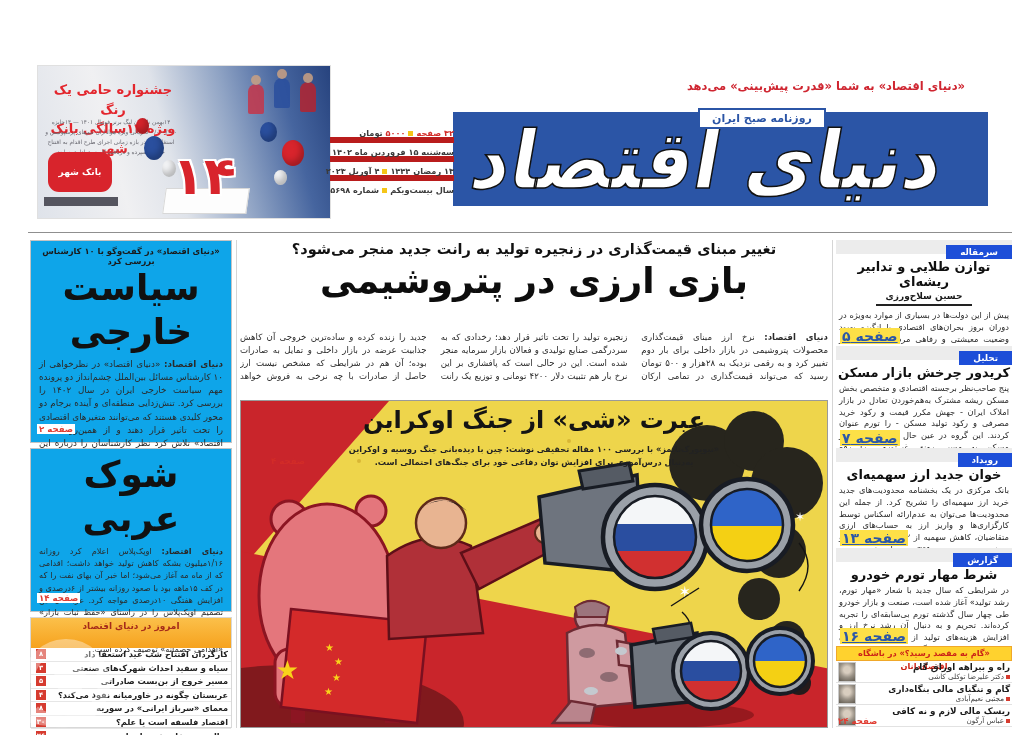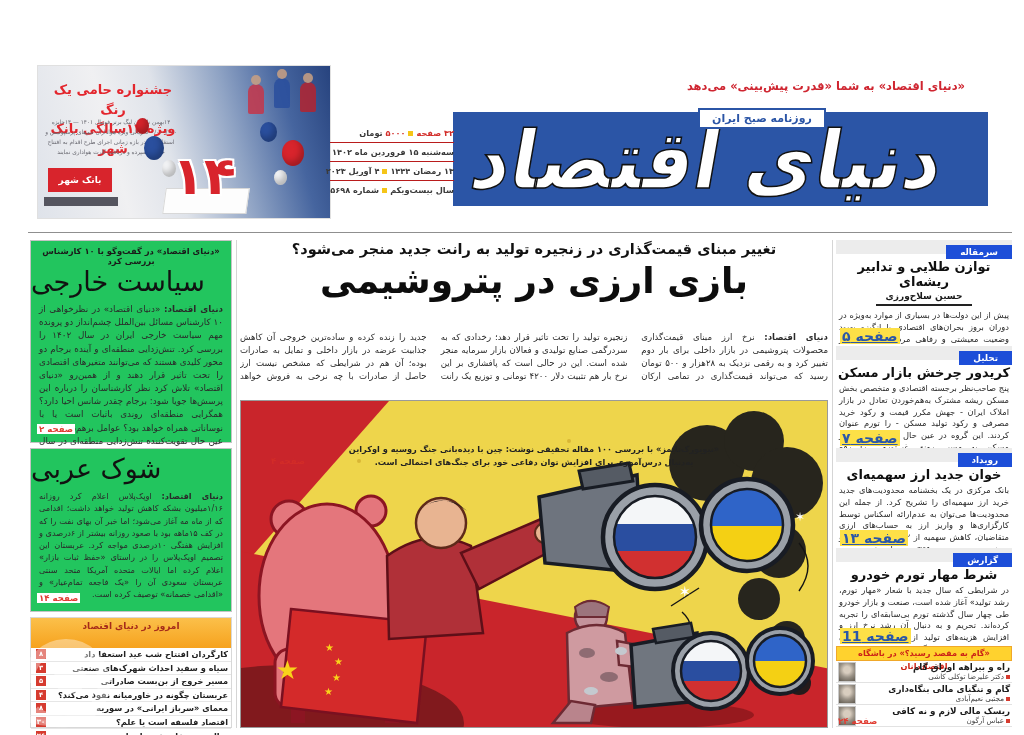--- a/index.html
+++ b/index.html
@@ -17,46 +17,46 @@
   .ad-headline { position:absolute; right:150px; left:8px; top:14px; text-align:center;
         color:#e3262d; font-weight:bold; font-size:13px; line-height:1.5; }
   .ad-body { position:absolute; right:152px; left:6px; top:52px; text-align:center;
         color:#6a6a72; font-size:5.8px; line-height:1.7; }
   .ad-big { position:absolute; left:120px; bottom:12px; width:92px; text-align:center;
         font-size:52px; font-weight:bold; color:#d8242c;
         text-shadow:2px 2px 0 #fff, -2px 2px 0 #fff, 2px -2px 0 #fff, -2px -2px 0 #fff; }
   .ad-gift { position:absolute; left:126px; bottom:4px; width:84px; height:26px; background:#fdfdfd;
         border:1px solid #d8d8d8; transform:skewX(-8deg); }
   .balloon { position:absolute; border-radius:50%; box-shadow:inset -3px -4px 6px rgba(0,0,0,.25); }
-  .bank-logo { position:absolute; left:10px; bottom:26px; width:64px; height:24px; background:#d8242c;
-        border-radius:0; color:#fff; font-size:9px; font-weight:bold; display:flex;
+  .bank-logo { position:absolute; left:10px; bottom:26px; width:64px; height:40px; background:#d8242c;
+        border-radius:11px; color:#fff; font-size:9px; font-weight:bold; display:flex;
         align-items:center; justify-content:center; }
   .bank-strip { position:absolute; left:6px; bottom:12px; width:74px; height:9px; background:#55555f; }
   .player { position:absolute; width:16px; height:30px; border-radius:8px 8px 2px 2px; opacity:.85; }
   .player::before { content:""; position:absolute; top:-9px; left:3px; width:10px; height:10px;
         border-radius:50%; background:#caa183; }
 
   
   .slogan { top:79px; right:59px; font-size:11.5px; font-weight:bold; color:#cf2530; }
   .logo-svg { left:453px; top:84px; }
   .badge { left:698px; top:108px; background:#fff; border:2px solid #2b55a6; color:#2b55a6;
         font-size:11px; font-weight:bold; padding:2px 12px; z-index:5; }
   .dates { left:330px; top:124px; width:124px; font-size:8.2px; font-weight:bold; color:#3a3a3a; }
-  .dates .row { height:19px; line-height:19px; border-bottom:1px solid #b91c1c; text-align:right; white-space:nowrap; }
+  .dates .row { height:19px; line-height:19px; border-bottom:6px solid #b91c1c; text-align:right; white-space:nowrap; }
   .dates .row:last-child { border-bottom:none; }
   .red { color:#d22c28; }
   .ysq { display:inline-block; width:5px; height:5px; background:#f5c518; margin:0 3px; }
 
   .main-rule { left:28px; top:232px; width:984px; height:1px; background:#8f8f8f; }
   .vline { width:1px; background:#d5d5d5; top:240px; height:488px; }
 
   
-  .box { border:1px solid #c4c4c4; background:#22c55e; }
+  .box { border:1px solid #c4c4c4; background:#0ea5e9; }
   .kicker-sm { font-size:8.4px; font-weight:bold; text-align:center; padding-top:5px; }
-  .big-title { font-size:27px; font-weight:normal; text-align:left; line-height:1.22; color:#111; letter-spacing:-.5px; }
+  .big-title { font-size:36px; font-weight:bold; text-align:center; line-height:1.22; color:#111; letter-spacing:-.5px; }
   .body-sm { font-size:8.8px; line-height:1.5; text-align:justify; color:#2a2a2a; padding:4px 8px; }
   .plink-red  { position:absolute; left:6px; bottom:8px; font-size:8.6px; font-weight:bold; color:#e03c31; background:#fff; padding:0 2px; }
   .plink-blue { position:absolute; left:4px; bottom:2px; font-size:14px; font-weight:bold; color:#2b57a8; background:#fde047; padding:0 2px;text-decoration:underline; }
 
   
   .today { left:30px; top:617px; width:202px; height:111px; border:1px solid #d8d8d8; }
   .today-header { height:30px; background:linear-gradient(#fbc04a,#f6a21e); color:#a62b1a;
         font-size:9px; font-weight:bold; text-align:center; line-height:16px; }
   .today-row { display:flex; align-items:center; justify-content:space-between; height:13.5px;
         border-bottom:1px solid #e6e6e6; padding:0 3px; }
@@ -331,20 +331,21 @@
             <circle cx="541" cy="260" r="26"></circle>
           </clipPath>
         <g clip-path="url(#ua2)">
           <rect x="512" y="233" width="60" height="27" fill="#2f64c8"></rect>
           <rect x="512" y="260" width="60" height="27" fill="#f4d014"></rect>
         </g>
         <circle cx="541" cy="260" r="26" fill="none" stroke="#181c24" stroke-width="2.5"></circle>
       </g>
     </g>
   </svg>
+  <div class="cartoon-title">عبرت «شی» از جنگ اوکراین</div>
   <div class="cartoon-sub">«نیویورک‌تایمز» با بررسی ۱۰۰ مقاله تحقیقی نوشت: چین با دیده‌بانی جنگ روسیه و اوکراین به‌دنبال درس‌آموزی برای افزایش توان دفاعی خود برای جنگ‌های احتمالی است.</div>
   <div class="cartoon-page">صفحه ۴</div>
 </div>
 
 <div class="sec" style="top:240px;height:106px;">
   <div class="label-bar"><span class="lbl">سرمقاله</span></div>
   <div class="sec-title">توازن طلایی و تدابیر ریشه‌ای</div>
   <div class="sec-author">حسین سلاح‌ورزی</div>
   <div class="author-rule"></div>
   <div class="sec-body">پیش از این دولت‌ها در بسیاری از موارد به‌ویژه در دوران بروز بحران‌های اقتصادی با انگیزه بهبود وضعیت معیشتی و رفاهی مردم، به اسم مهار «تورم» به سیاست مداخله در بازار و سرکوب قیمت روی آوردند و نظام اقتصادی ایران نیز بهای این سیاست را با افت تولید و افزایش نااطمینانی پرداخت کرده است.</div>
@@ -362,21 +363,21 @@
   <div class="label-bar"><span class="lbl">رویداد</span></div>
   <div class="sec-title">خوان جدید ارز سهمیه‌ای</div>
   <div class="sec-body">بانک مرکزی در یک بخشنامه محدودیت‌های جدید خرید ارز سهمیه‌ای را تشریح کرد. از جمله این محدودیت‌ها می‌توان به عدم‌ارائه اسکناس توسط کارگزاری‌ها و واریز ارز به حساب‌های ارزی متقاضیان، کاهش سهمیه از ۲هزار به ۱هزار یورو و همچنین محدودیت ۳۶۵روز برای خرید مجدد اشاره کرد. روز گذشته نرخ دلار در معاملات غیررسمی بازار تهران کاهشی شد</div>
   <span class="plink-blue">صفحه ۱۳</span>
 </div>
 
 <div class="sec" style="top:548px;height:98px;">
   <div class="label-bar"><span class="lbl">گزارش</span></div>
   <div class="sec-title">شرط مهار تورم خودرو</div>
   <div class="sec-body">در شرایطی که سال جدید با شعار «مهار تورم، رشد تولید» آغاز شده است، صنعت و بازار خودرو طی چهار سال گذشته تورم بی‌سابقه‌ای را تجربه کرده‌اند. تحریم و به دنبال آن رشد نرخ ارز و افزایش هزینه‌های تولید از یکسو و ناکارآمدی خودروسازان از سوی دیگر تورم بی‌سابقه‌ای را در صنعت و بازار خودرو کلید زد. کارشناسان دو شرط اصلی مهار تورم خودرو را معرفی کردند</div>
-  <span class="plink-blue">صفحه 11</span>
+  <span class="plink-blue">صفحه ۱۶</span>
 </div>
 
 <div class="club">
   <div class="club-header">«گام به مقصد رسید؟» در باشگاه اقتصاددانان</div>
   <div class="club-item">
     <div class="club-text">
       <div class="club-title">راه و بیراهه اوراق گام</div>
       <div class="club-author"><span class="rsq"></span><span>دکتر علیرضا توکلی کاشی</span></div>
     </div>
     <div class="photo"></div>

